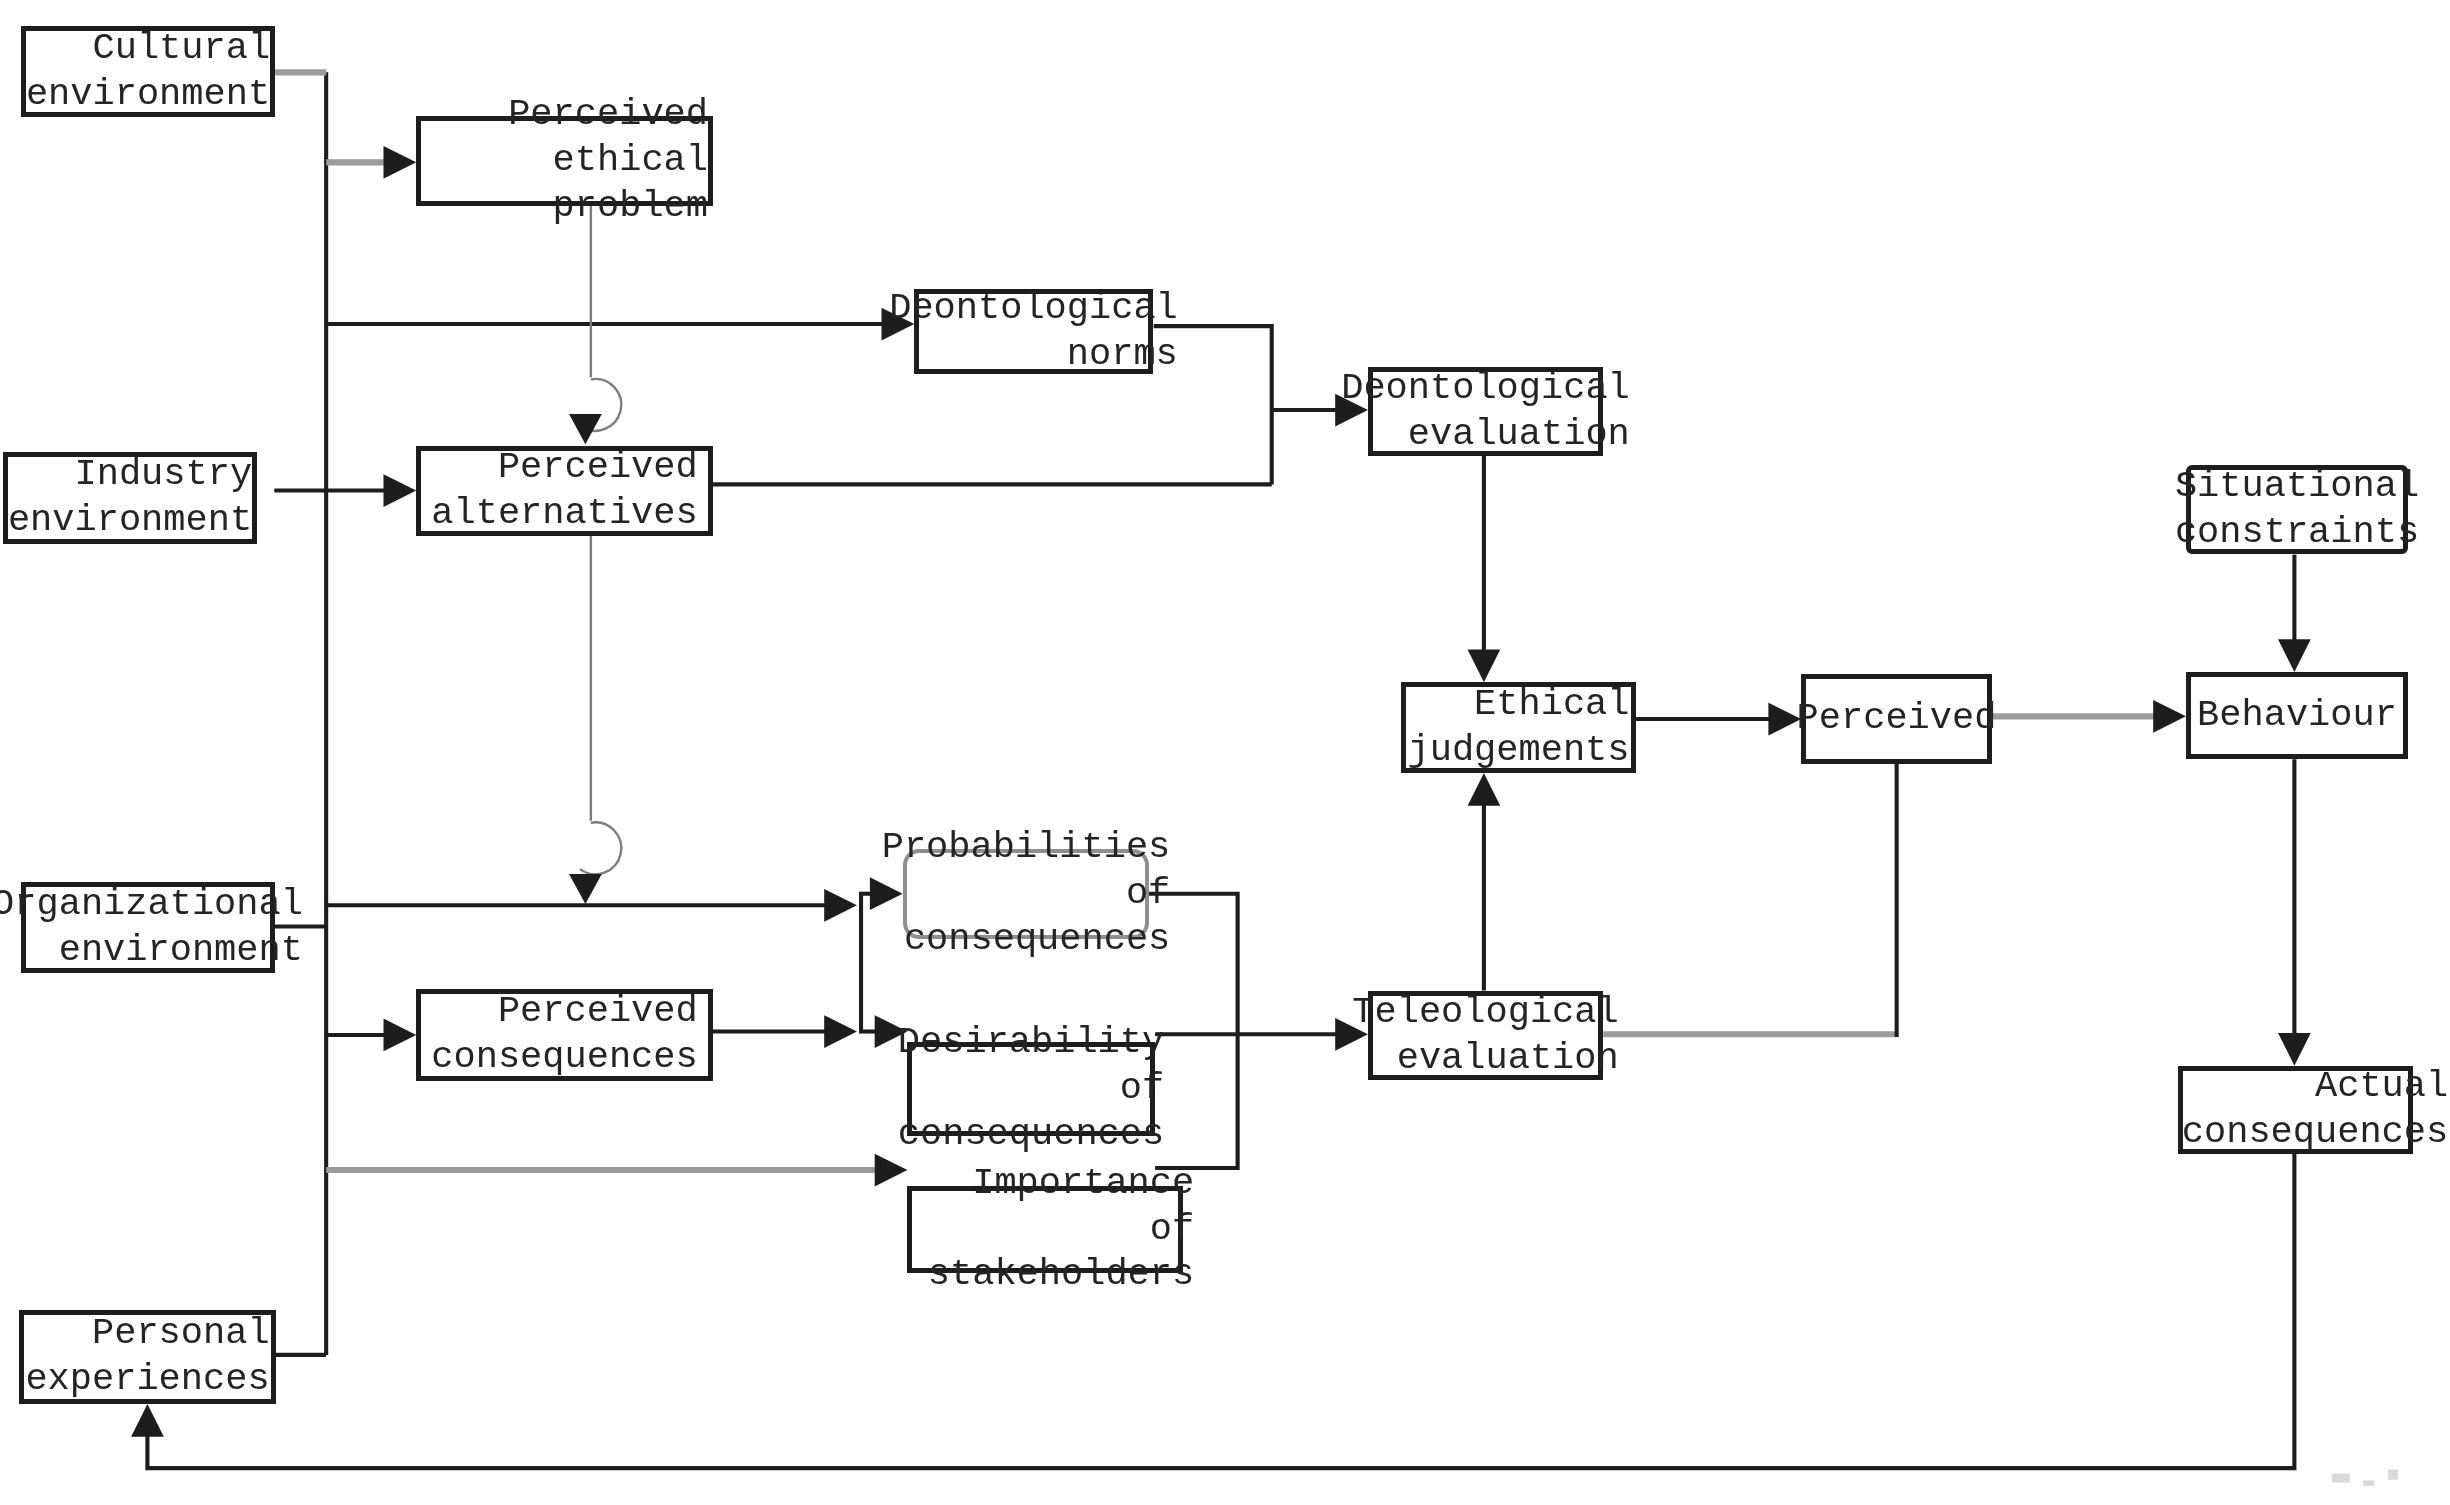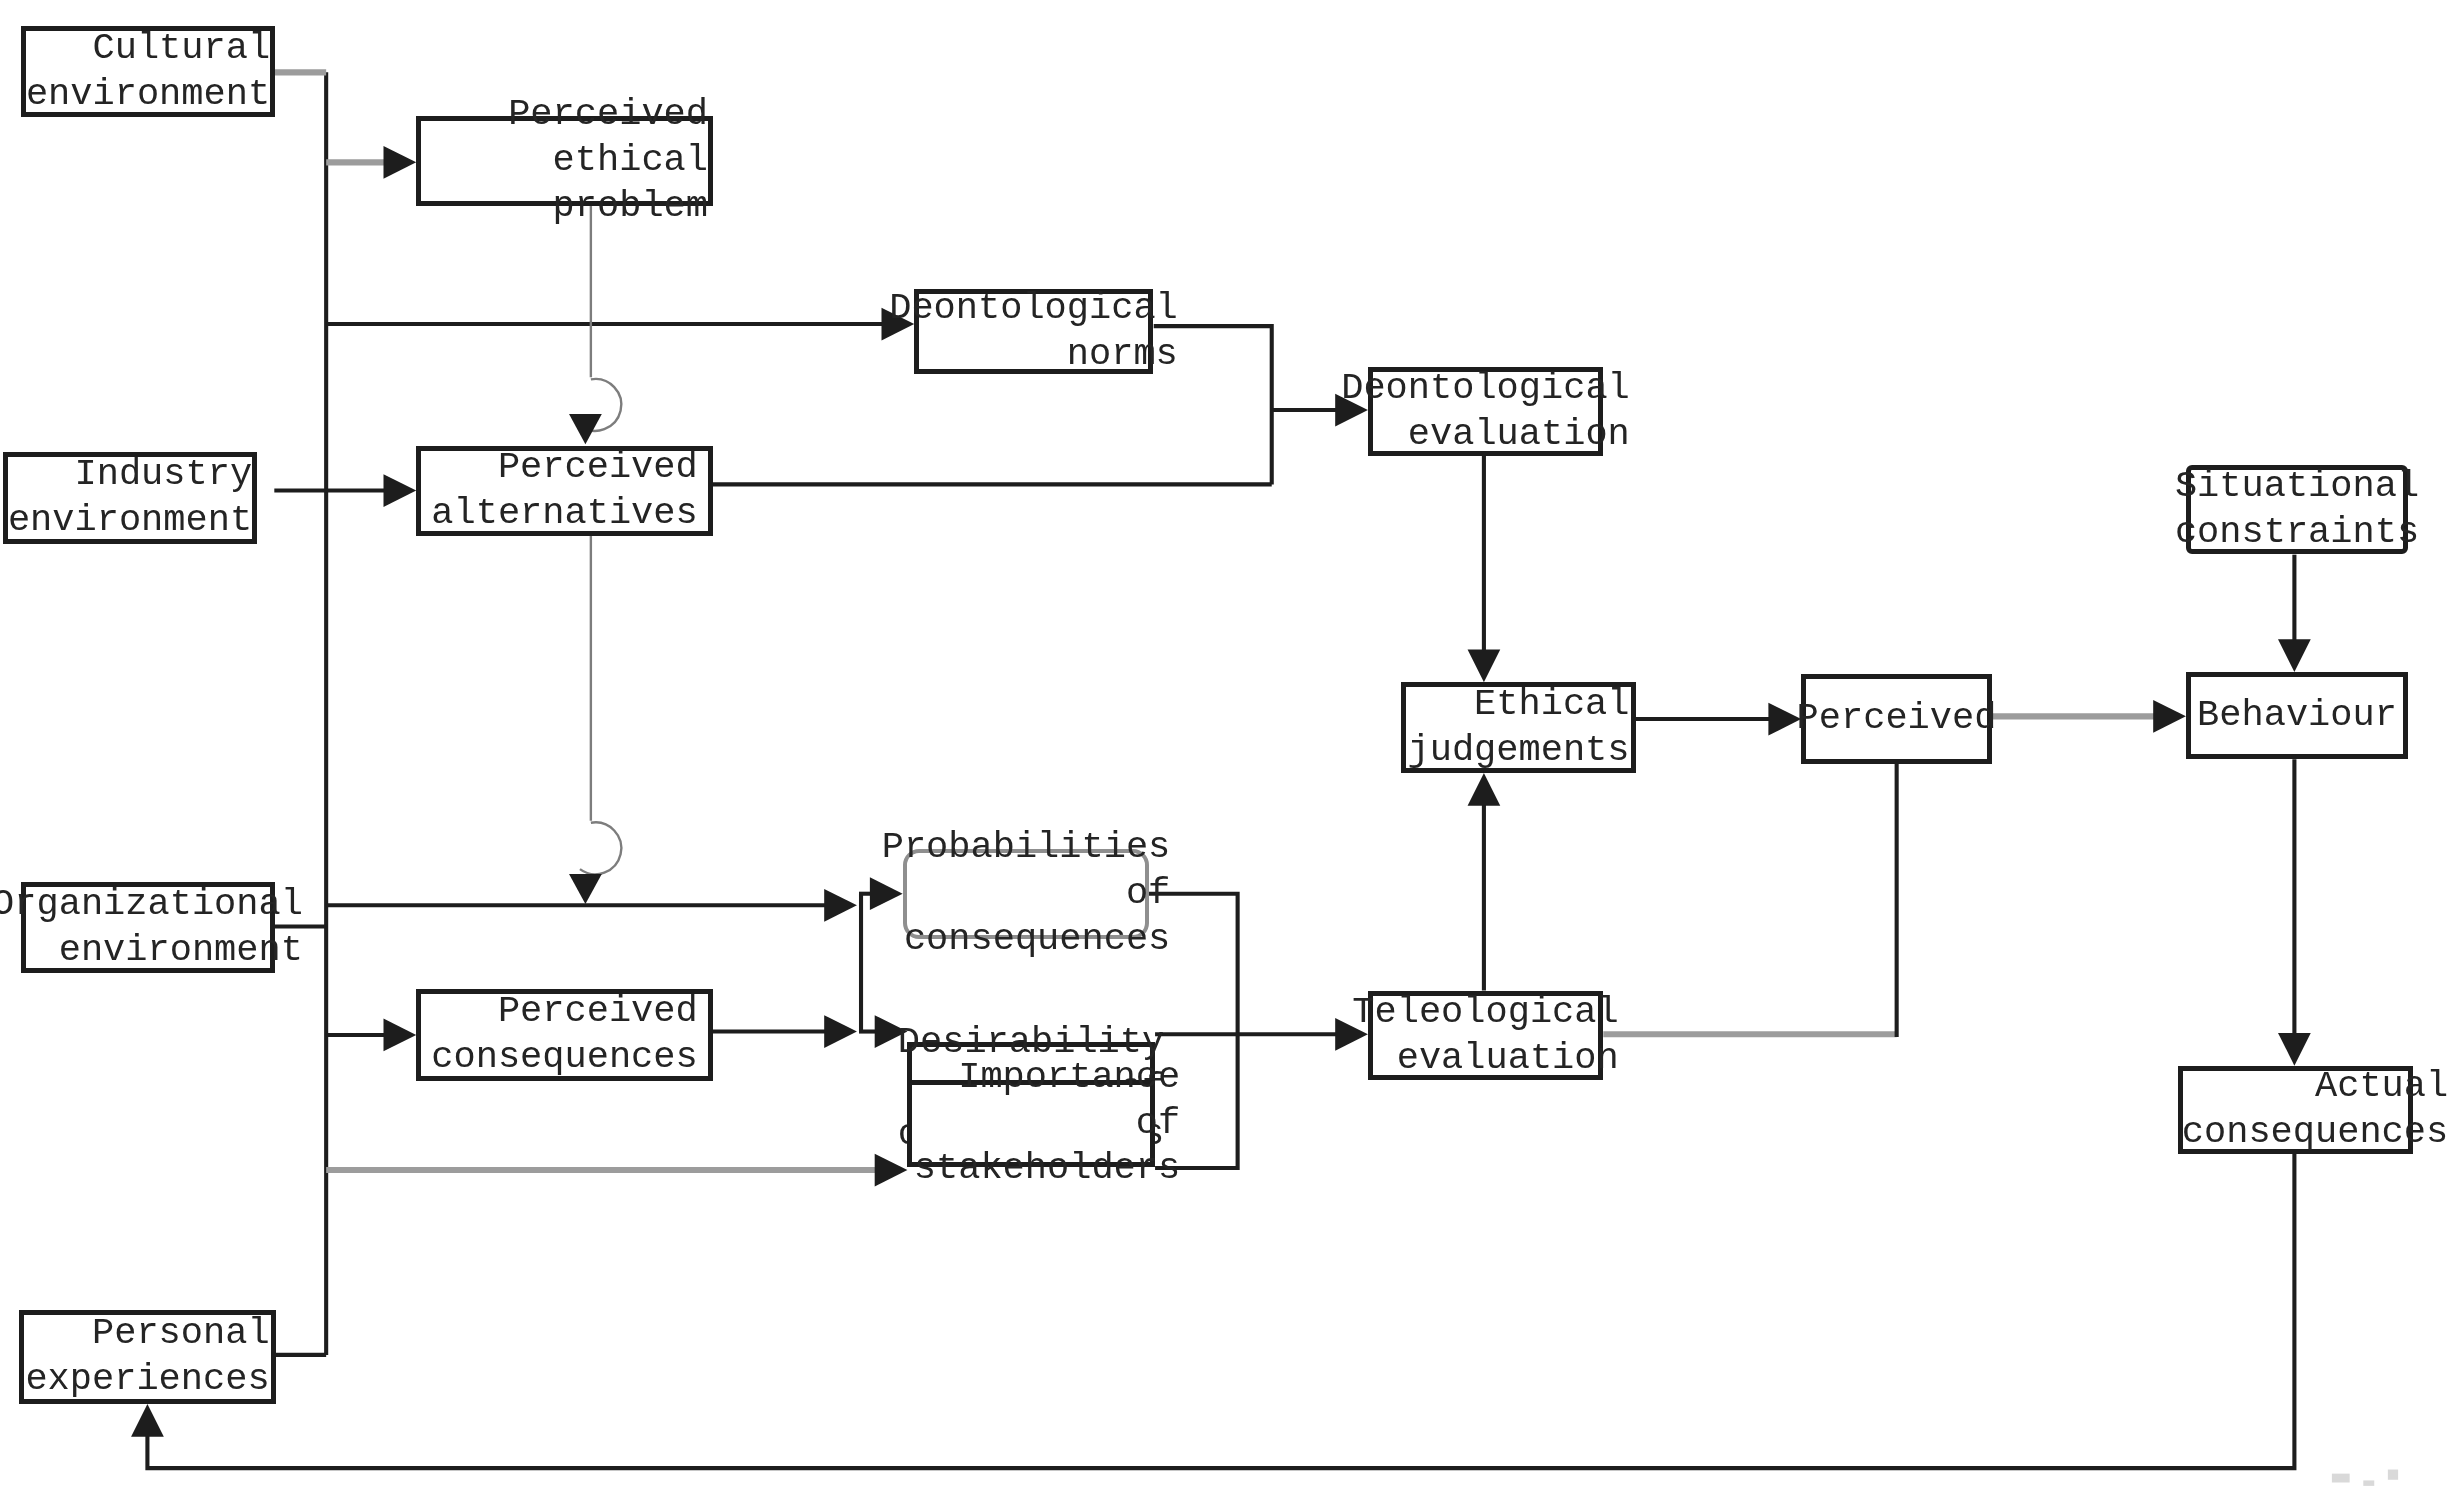--- a/index.html
+++ b/index.html
@@ -34,21 +34,21 @@
   #n-deontological-evaluation{left:1368px;top:367px;width:235px;height:89px;}
   #n-situational-constraints{left:2186px;top:465px;width:222px;height:89px;border-radius:6px;}
   #n-ethical-judgements{left:1368px;top:682px;width:235px;height:91px;margin-left:33px;}
   #n-intentions{left:1801px;top:674px;width:191px;height:90px;}
   #n-behaviour{left:2186px;top:672px;width:222px;height:87px;}
   #n-organizational-environment{left:20.5px;top:882px;width:254px;height:91px;}
   #n-probabilities-of-consequences{left:903px;top:849px;width:246px;height:90px;}
   #n-perceived-consequences{left:416px;top:989px;width:297px;height:92px;}
   #n-desirability-of-consequences{left:907px;top:1042px;width:248px;height:94px;}
   #n-teleological-evaluation{left:1368px;top:991px;width:235px;height:89px;}
-  #n-importance-of-stakeholders{left:907px;top:1080px;width:248px;height:87px;padding-left:32px;}
+  #n-importance-of-stakeholders{left:907px;top:1186px;width:276px;height:87px;padding-left:32px;}
   #n-actual-consequences{left:2178px;top:1066px;width:235px;height:88px;padding-left:39px;}
   #n-personal-experiences{left:19px;top:1310px;width:257px;height:94px;}
 </style>
 </head>
 <body>
 
 <div class="canvas">
 
   <svg class="wires" viewBox="0 0 3591 2206">
 

